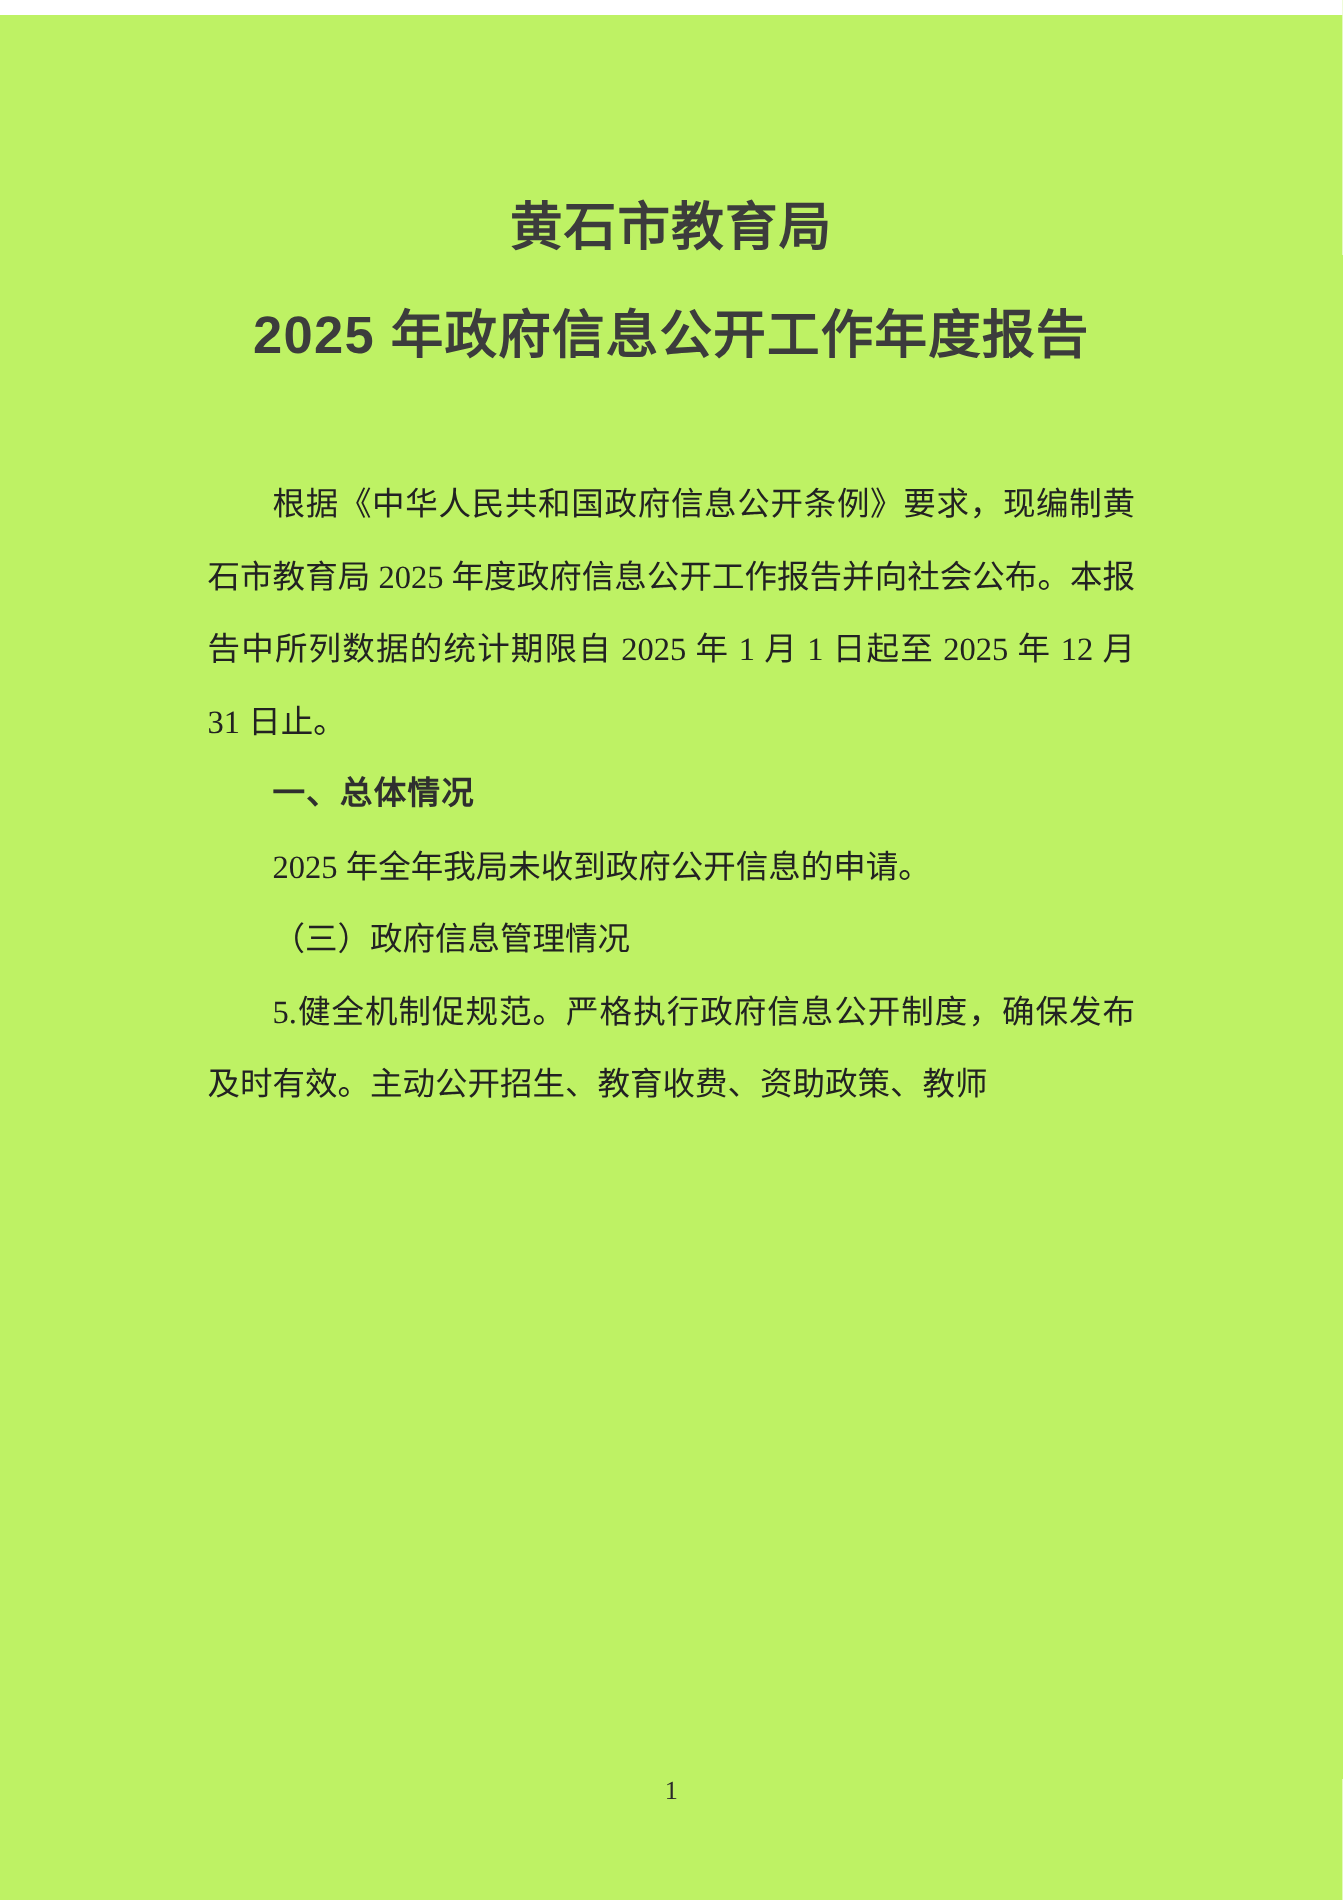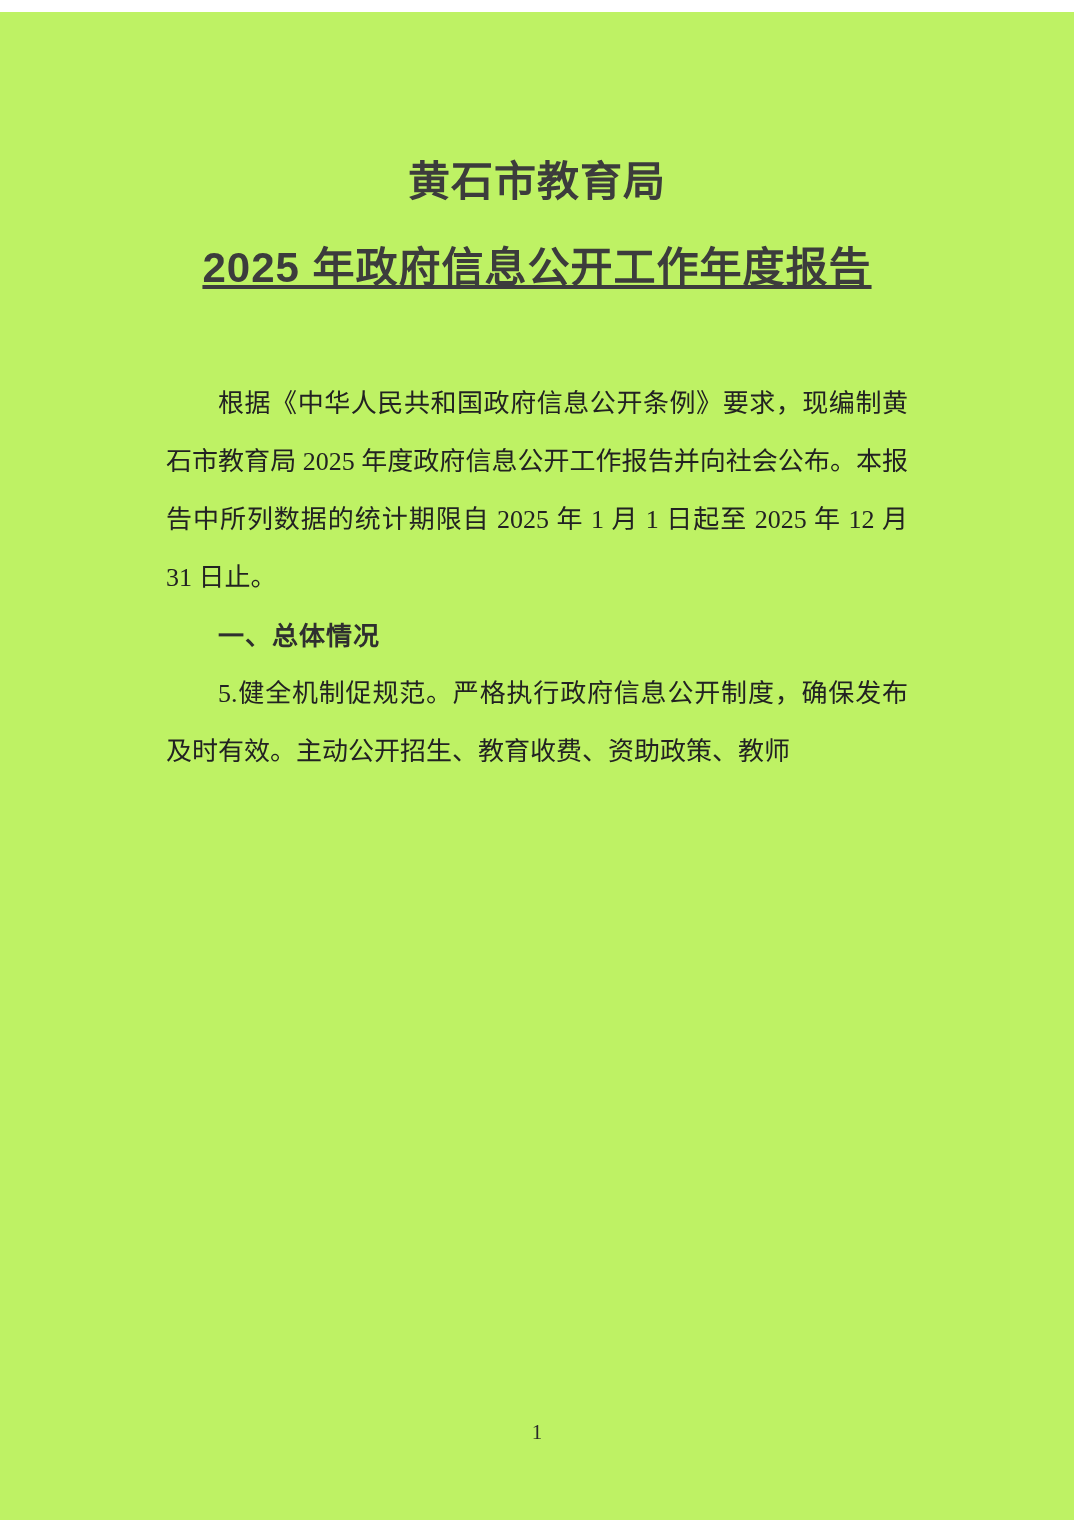--- a/index.html
+++ b/index.html
@@ -23,41 +23,40 @@
     font-size: 42px;
     line-height: 56px;
     color: #3c3c3c;
     letter-spacing: 1px;
   }
   .title-first {
     padding-top: 142px;
   }
   .title-second {
     margin-top: 30px;
-    text-decoration: underline;
   }
   .doc-body {
     width: 742px;
     margin: 79px auto 0 auto;
     font-family: "Liberation Serif", "DejaVu Serif", serif;
     font-size: 30px;
     line-height: 58px;
     color: #222222;
     text-align: justify;
   }
   .doc-body p, .doc-body h2, .doc-body h3 {
     margin: 0;
     padding: 0;
     text-indent: 2em;
     font-weight: normal;
     font-size: 26px;
     line-height: 58px;
   }
   .heading-bold {
-    font-family: Liberation Sans, sans-serif;
+    font-family: Liberation Mono, monospace;
     font-weight: 700 !important;
     color: #2f2f2f;
     letter-spacing: 1px;
   }
   .heading-kai {
     font-family: "Liberation Serif", "DejaVu Serif", serif;
     color: #222222;
   }
   .para {
     font-family: "Liberation Serif", "DejaVu Serif", serif;
@@ -85,21 +84,23 @@
 
   <div class="doc-body">
 
     <p class="para">根据《中华人民共和国政府信息公开条例》要求，现编制黄石市教育局 2025 年度政府信息公开工作报告并向社会公布。本报告中所列数据的统计期限自 2025 年 1 月 1 日起至 2025 年 12 月 31 日止。</p>
 
     <h2 class="heading-bold">一、总体情况</h2>
 
 
 
 
+    <p class="para">2025 年全年我局未收到政府公开信息的申请。</p>
 
+    <h3 class="heading-kai">（三）政府信息管理情况</h3>
 
     <p class="para">5.健全机制促规范。严格执行政府信息公开制度，确保发布及时有效。主动公开招生、教育收费、资助政策、教师</p>
 
   </div>
 
   <div class="page-number">1</div>
 
 </div>
 
 </body></html>

